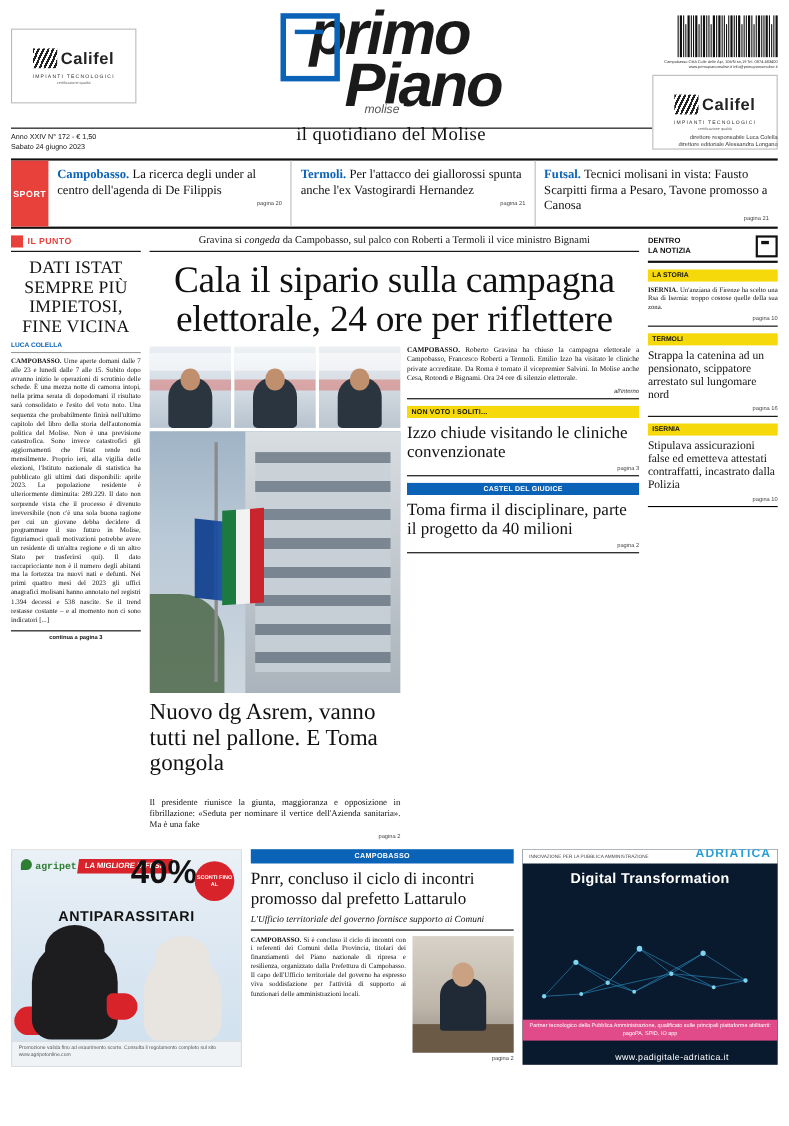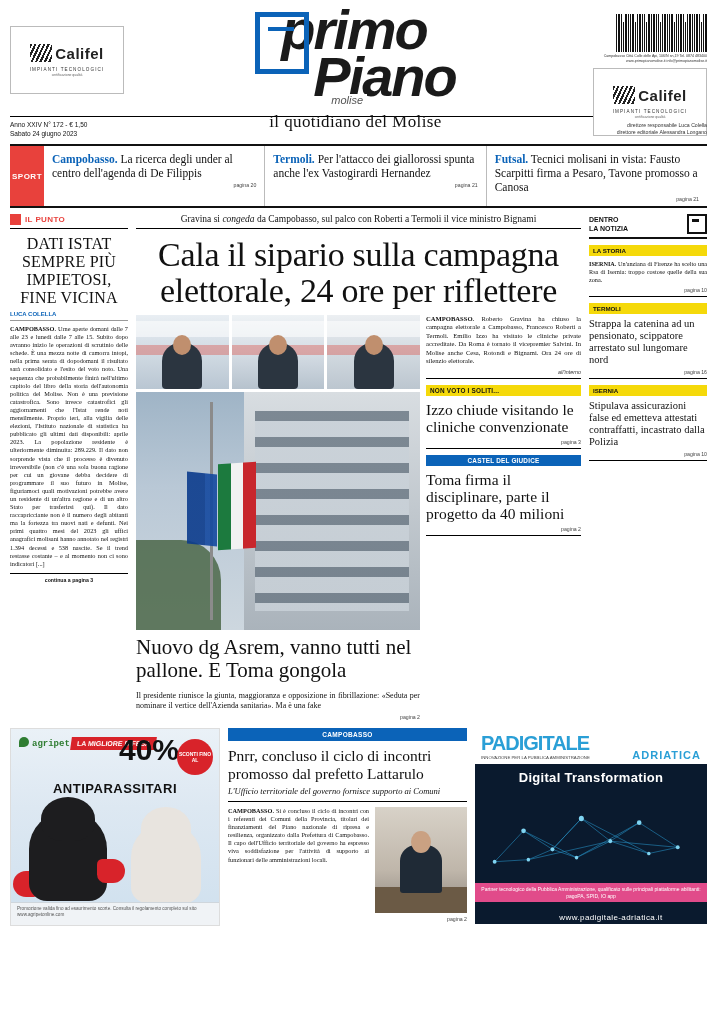--- a/index.html
+++ b/index.html
@@ -105,21 +105,21 @@
   .kicker i{font-style:italic;}
   .headline{
     font-family:"Liberation Serif",serif;font-size:34px;line-height:36px;text-align:center;
     color:#111;margin:8px 0 6px;letter-spacing:-.3px;
   }
   .subhead{
     font-family:"Liberation Serif",serif;font-style:italic;font-size:10.5px;line-height:13px;
     text-align:center;color:#111;border-bottom:1px solid #000;padding-bottom:6px;
   }
   .center-body{display:flex;gap:6px;margin-top:6px;}
-  .photos{width:284px;}
+  .photos{width:228px;}
   .photo-strip{display:flex;gap:3px;height:74px;}
   .ph{flex:1;position:relative;overflow:hidden;background:#c9d3dc;}
   .ph1{background:linear-gradient(180deg,#e9eef3 0%,#cfd9e2 55%,#b9c6d2 100%);}
   .ph2{background:linear-gradient(180deg,#eef2f5 0%,#d3dbe3 55%,#b6c2cd 100%);}
   .ph3{background:linear-gradient(180deg,#eceff2 0%,#d0d8df 55%,#bcc6cf 100%);}
   .ph .person{position:absolute;bottom:0;left:50%;transform:translateX(-50%);width:40px;height:46px;background:#2b3540;border-radius:18px 18px 4px 4px;}
   .ph .head{position:absolute;bottom:34px;left:50%;transform:translateX(-50%);width:18px;height:20px;background:#c08f6e;border-radius:50%;}
   .ph .banner{position:absolute;top:6px;left:0;right:0;height:16px;background:rgba(255,255,255,.55);}
   .ph .banner2{position:absolute;top:30px;left:0;right:0;height:10px;background:rgba(220,60,50,.35);}
   .bigphoto{height:238px;margin-top:3px;position:relative;overflow:hidden;
@@ -127,21 +127,21 @@
   .bp-building{position:absolute;right:0;top:0;width:62%;height:100%;background:linear-gradient(180deg,#d8dde1,#aab3bb);}
   .bp-windows{position:absolute;right:4%;top:8%;width:54%;height:84%;
     background:repeating-linear-gradient(180deg,#6d7a86 0 10px,#c9d1d8 10px 26px);opacity:.85;}
   .bp-flagpole{position:absolute;left:26%;top:4%;width:3px;height:92%;background:#8b8b8b;}
   .bp-flag{position:absolute;left:29%;top:30%;width:38px;height:86px;
     background:linear-gradient(90deg,#1c7a3e 0 33%,#f2f2f2 33% 66%,#c8262c 66% 100%);transform:skewY(-4deg);}
   .bp-flag2{position:absolute;left:18%;top:34%;width:30px;height:72px;
     background:linear-gradient(90deg,#0b3b8c 0 60%,#13489f 60% 100%);opacity:.9;transform:skewY(6deg);}
   .bp-trees{position:absolute;left:0;bottom:0;width:30%;height:38%;background:#43603f;opacity:.8;border-top-right-radius:40px;}
   .photo-headline{font-family:"Liberation Serif",serif;font-size:21px;line-height:23px;margin-top:6px;color:#111;}
-  .photo-sub{font-family:"Liberation Serif",serif;font-size:8px;line-height:10px;margin-top:9px;color:#111;text-align:justify;}
+  .photo-sub{font-family:"Liberation Serif",serif;font-size:8px;line-height:10px;margin-top:20px;color:#111;text-align:justify;}
   .pagelink{font-family:"Liberation Sans",sans-serif;font-size:5.2px;color:#444;text-align:right;margin-top:3px;}
 
   .sidecol{flex:1;}
   .side-lead{font-family:"Liberation Serif",serif;font-size:6.6px;line-height:8.4px;text-align:justify;color:#111;}
   .side-lead b{font-weight:bold;}
   .allinterno{font-family:"Liberation Sans",sans-serif;font-size:5.4px;font-style:italic;text-align:right;color:#333;border-bottom:1px solid #000;padding-bottom:3px;margin-top:4px;}
   .sec-tag{
     background:#f5d90a;font-family:"Liberation Sans",sans-serif;font-weight:bold;font-size:6.4px;
     color:#111;padding:2px 4px;display:block;margin-top:6px;letter-spacing:.2px;
   }
@@ -453,21 +453,20 @@
           <div class="b-desk"></div>
             <div class="b-person"></div>
             <div class="b-head"></div>
         </div>
       </div>
       <div class="bc-page">pagina 2</div>
     </div>
 
     <div class="ad-right">
       <div class="pad-top">
-        <div class="pad-pa"><span>PA</span><span>DIGITALE</span></div>
         <div class="pad-sub">INNOVAZIONE PER LA PUBBLICA AMMINISTRAZIONE</div>
         <div class="pad-adr">ADRIATICA</div>
       </div>
       <div class="pad-dt">Digital Transformation</div>
       <div class="pad-net">
         <svg viewBox="0 0 220 70" preserveAspectRatio="none">
           <g stroke="#2a9fd6" stroke-width="0.6" fill="none" opacity="0.85">
             <path d="M10 60 L40 30 L70 48 L100 18 L130 40 L160 22 L200 46"></path>
             <path d="M10 60 L45 58 L70 48 L95 56 L130 40 L170 52 L200 46"></path>
             <path d="M40 30 L95 56 L160 22"></path>

